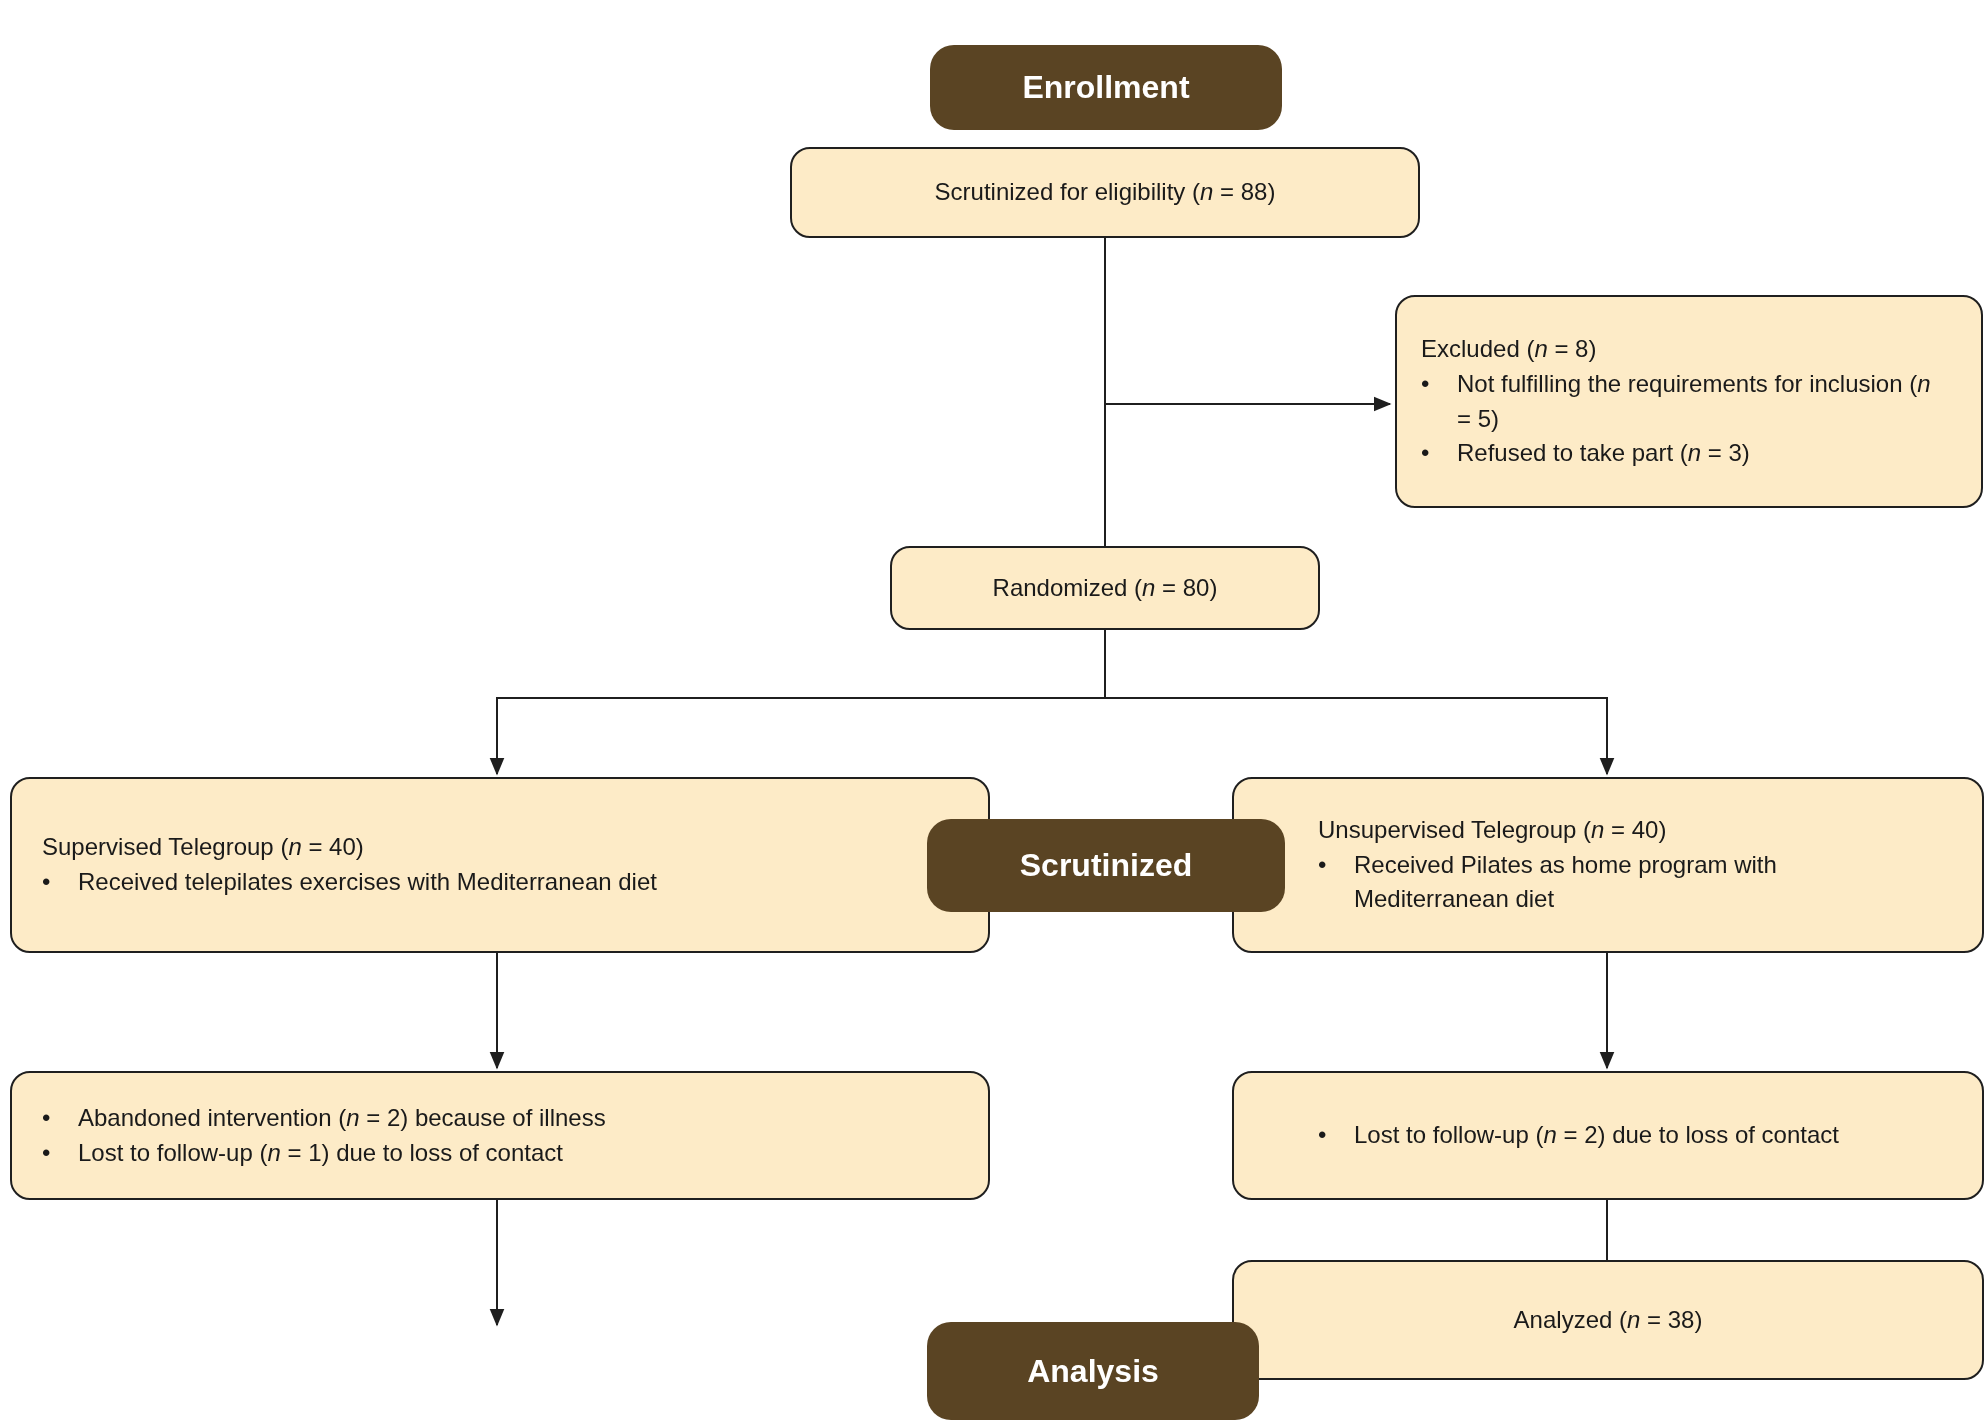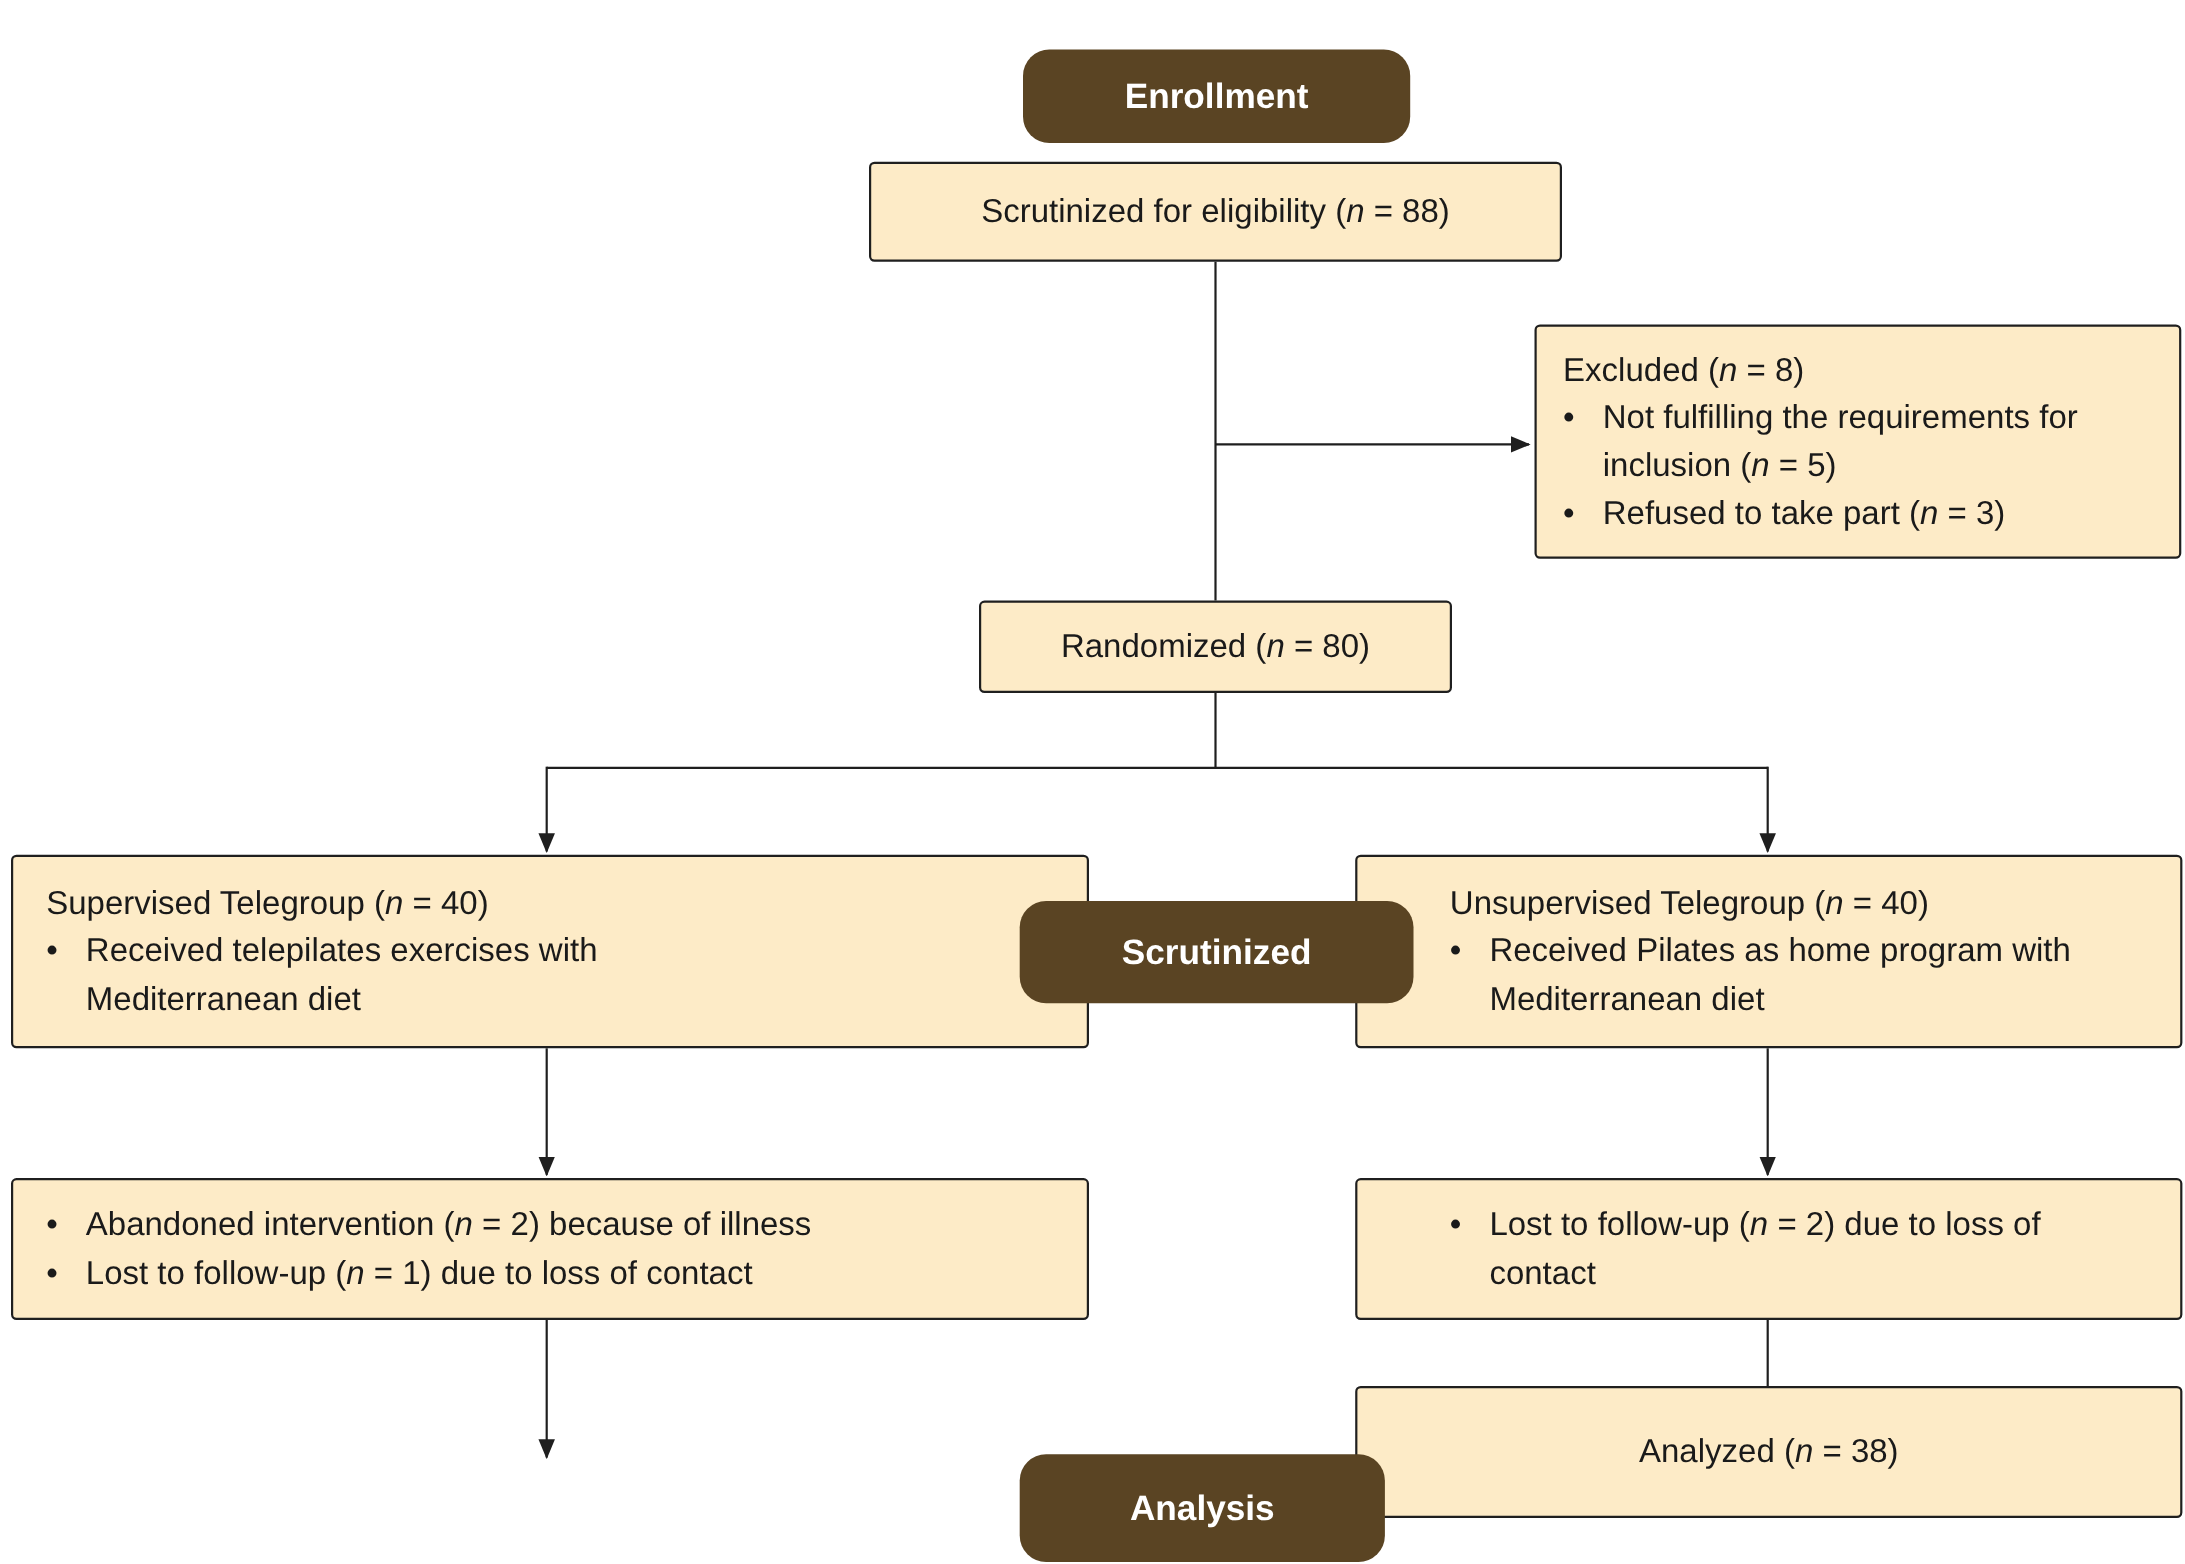--- a/index.html
+++ b/index.html
@@ -19,26 +19,26 @@
     position: absolute;
     left: 0; top: 0;
     z-index: 0;
     pointer-events: none;
   }
   .connectors line { stroke: var(--box-border, #1f1f1f); stroke-width: 2; }
   .box {
     position: absolute;
     background: var(--box-fill, #fdebc7);
     border: 2px solid var(--box-border, #1f1f1f);
-    border-radius: 5px;
+    border-radius: 20px;
     z-index: 1;
     display: flex;
     flex-direction: column;
     justify-content: center;
-    font-size: 30px;
+    font-size: 24px;
     line-height: 1.45;
     color: var(--text-color, #1a1a1a);
   }
   .box.center { align-items: center; text-align: center; }
   .pad { padding: 16px 24px 16px 30px; }
   .stage {
     position: absolute;
     background: var(--accent, #5a4423);
     color: var(--stage-text, #ffffff);
     border-radius: 24px;

